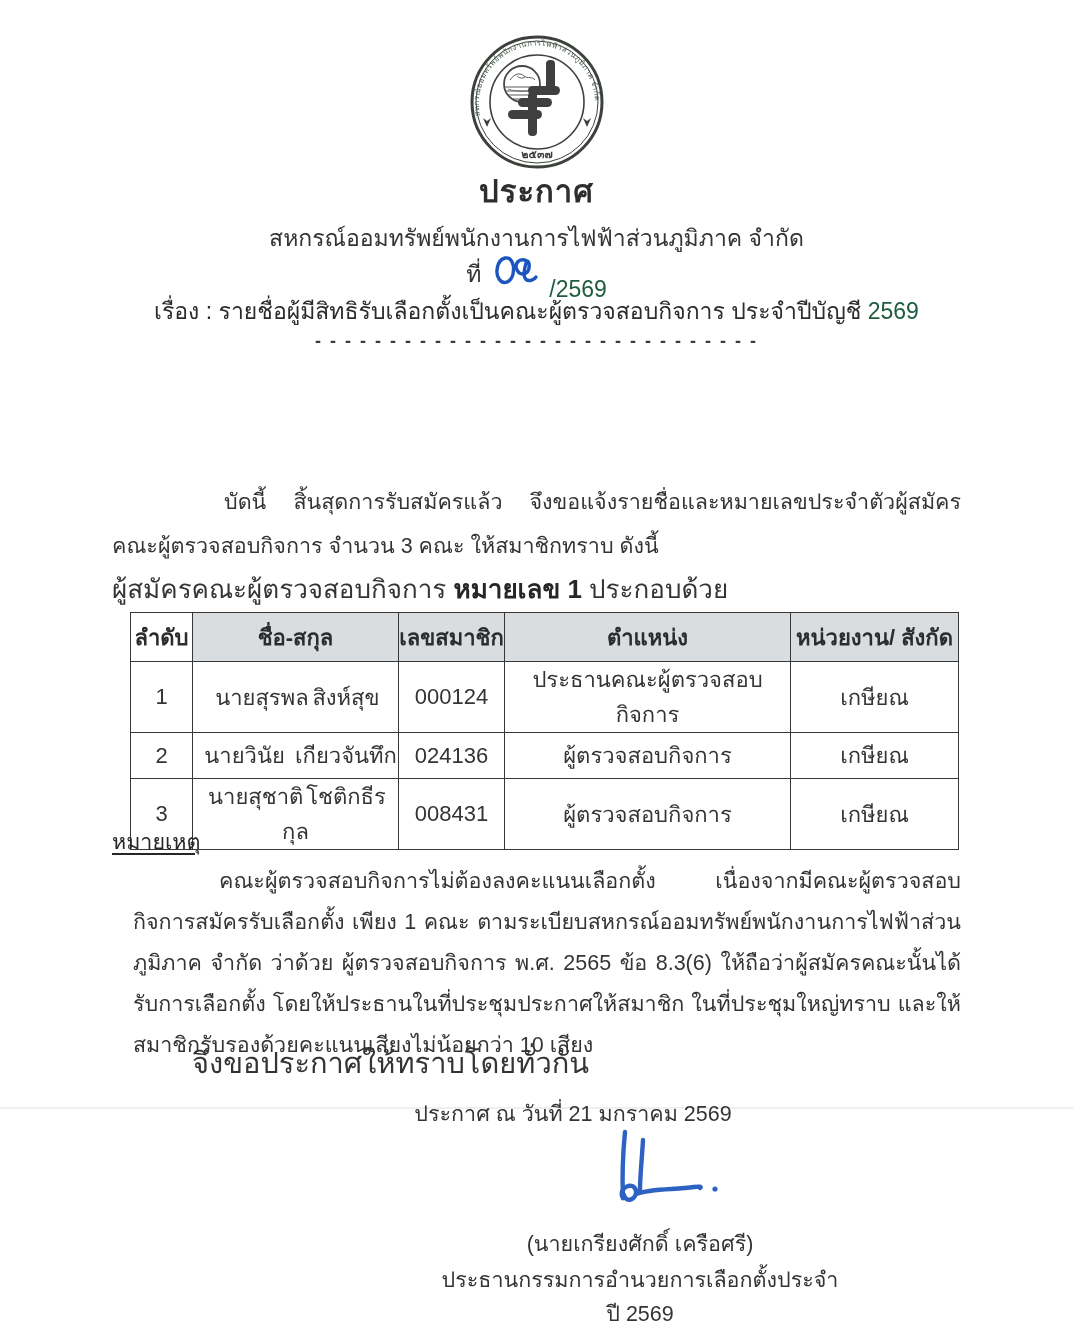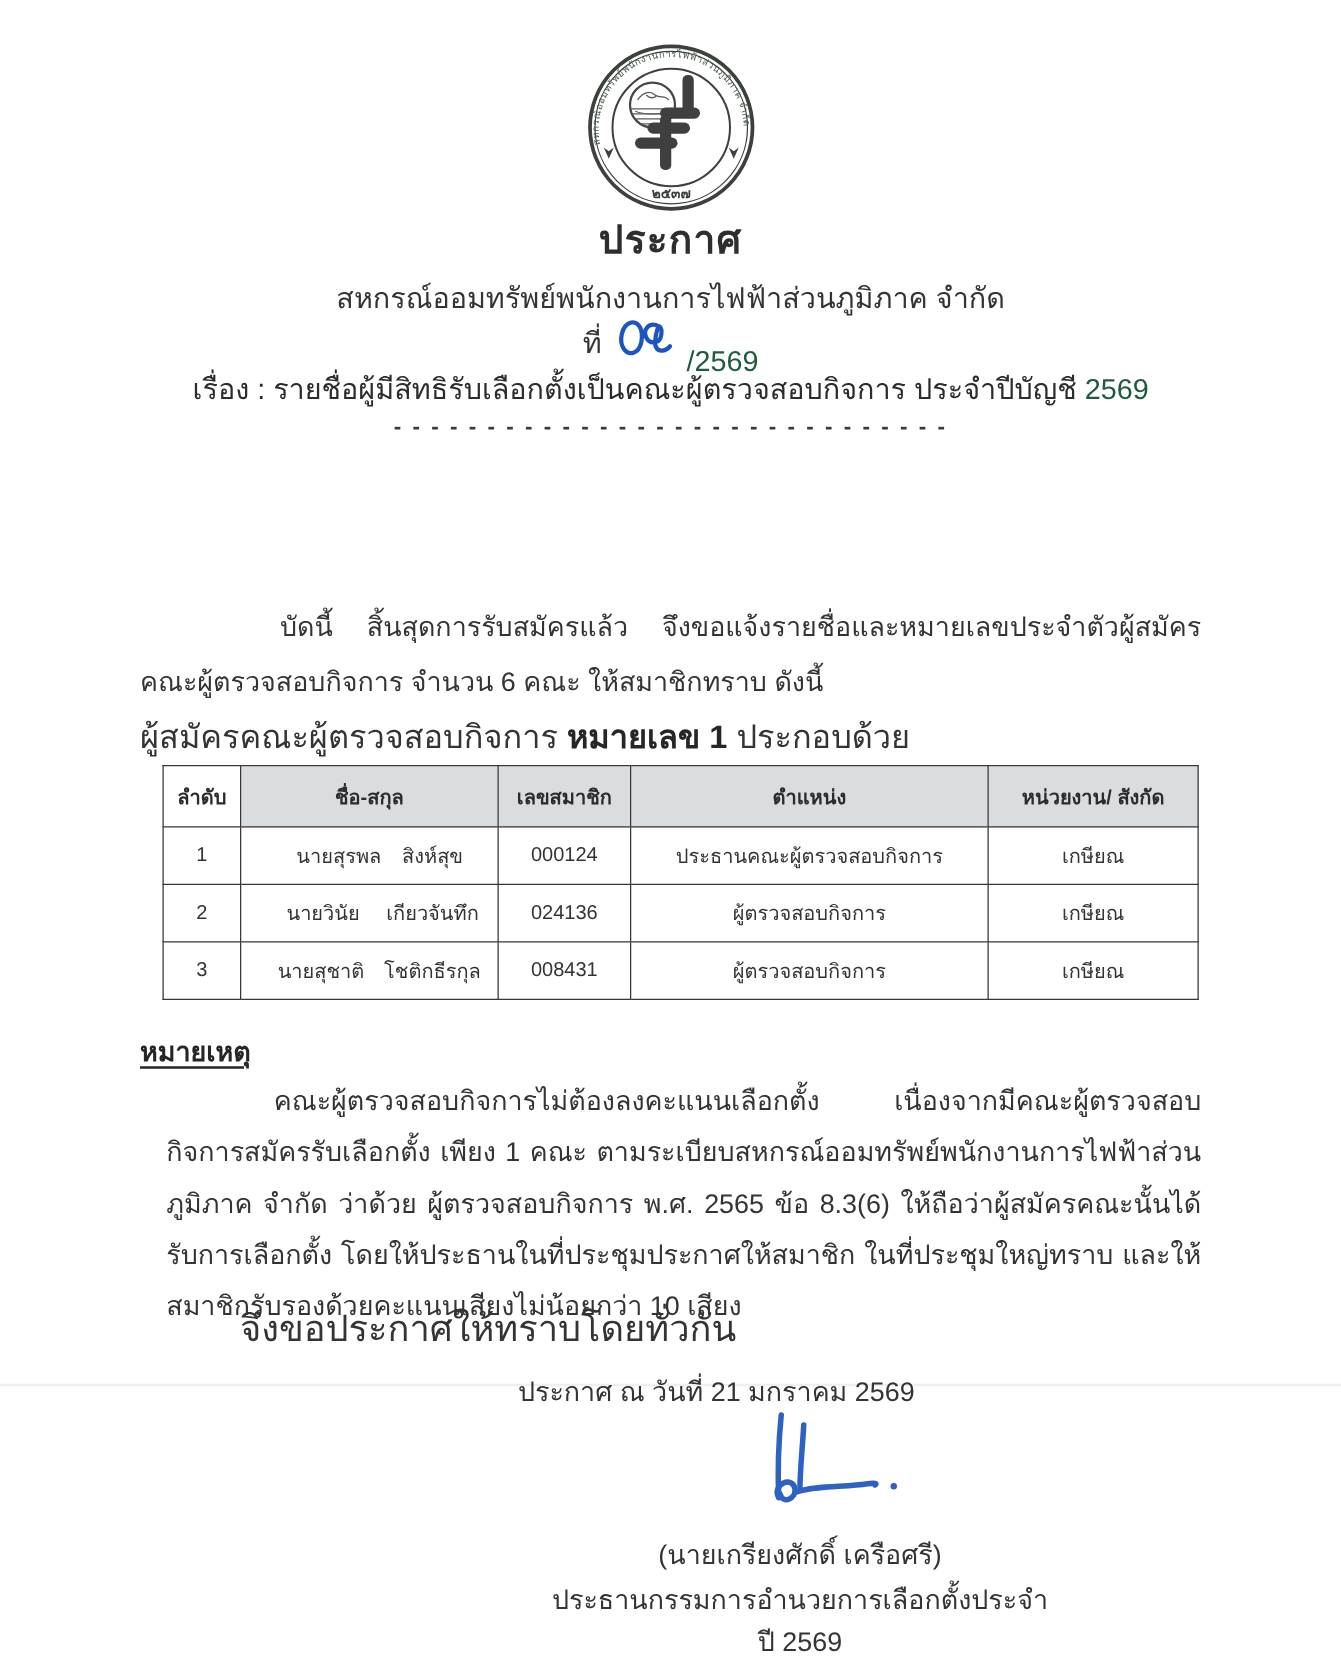--- a/index.html
+++ b/index.html
@@ -24,34 +24,34 @@
     font-size:21.5px;line-height:44px;
     text-align:justify;color:#343434;
   }
   .p1{top:360px;text-indent:112px;}
   .p2{top:480px;text-indent:112px;}
   .intro{position:absolute;left:112px;top:568px;font-size:26px;color:#343434;text-align:center;}
   .intro b{font-weight:700;color:#262626;}
   table.applicants{
     position:absolute;left:130px;top:612px;
     border-collapse:collapse;table-layout:fixed;
-    font-size:16px;color:#343434;border-radius:25px;
+    font-size:22px;color:#343434;border-radius:25px;
   }
   table.applicants th,table.applicants td{
     border:1.6px solid #373737;
     vertical-align:middle;
     padding:0;
   }
   table.applicants th{height:48px;font-weight:700;color:#2c2c2c;background:#d9dde0;}
   table.applicants th.no-bg{background:#ffffff;}
   table.applicants td{height:45px;text-align:center;}
   td.name-cell{text-align:left;padding-left:14px;}
   td.name-cell .fname{display:inline-block;width:101px;}
   td.pos-cell{text-align:left;padding-left:13px;}
-  .note-head{position:absolute;left:112px;top:824px;font-size:21.5px;font-weight:700;color:#262626;text-decoration:underline;text-underline-offset:4px;}
+  .note-head{position:absolute;left:112px;top:824px;font-size:21.5px;font-weight:400;color:#262626;text-decoration:underline;text-underline-offset:4px;}
   .note-para{top:861px;text-indent:86px;line-height:41px;margin-left:21px;}
   .closing{position:absolute;left:192px;top:1040px;font-size:29px;color:#343434;}
   .date-line{position:absolute;left:330px;width:486px;top:1096px;text-align:center;font-size:21.5px;color:#343434;}
   .sig-wrap{position:absolute;left:592px;top:1126px;width:140px;height:92px;}
   .signer-name{position:absolute;left:440px;width:400px;top:1226px;text-align:center;font-size:21.5px;color:#343434;}
   .signer-title{position:absolute;left:440px;width:400px;top:1262px;text-align:center;font-size:21.5px;color:#343434;}
   .scan-line{position:absolute;left:0;top:1107px;width:1073px;height:2px;background:#f1efec;}
   .logo-wrap{position:absolute;left:50%;margin-left:-75px;top:32px;width:150px;height:140px;}
   .ring-text{font-size:7.6px;fill:#44584a;letter-spacing:0.4px;}
   .seal-year{font-size:11px;font-weight:700;fill:#3b3f3b;}
@@ -120,21 +120,21 @@
     </span>
     <span class="doc-green">/2569</span>
   </div>
 
   <div class="center-line subject">
     <span>เรื่อง  : รายชื่อผู้มีสิทธิรับเลือกตั้งเป็นคณะผู้ตรวจสอบกิจการ ประจำปีบัญชี </span><span class="yr">2569</span>
   </div>
 
   <div class="center-line divider">- - - - - - - - - - - - - - - - - - - - - - - - - - - - - -</div>
 
-  <div class="para p2">บัดนี้ สิ้นสุดการรับสมัครแล้ว จึงขอแจ้งรายชื่อและหมายเลขประจำตัวผู้สมัครคณะผู้ตรวจสอบกิจการ จำนวน 6 คณะ ให้สมาชิกทราบ ดังนี้</div>
+  <div class="para p2">บัดนี้ สิ้นสุดการรับสมัครแล้ว จึงขอแจ้งรายชื่อและหมายเลขประจำตัวผู้สมัครคณะผู้ตรวจสอบกิจการ จำนวน 3 คณะ ให้สมาชิกทราบ ดังนี้</div>
 
   <div class="intro">
     <span>ผู้สมัครคณะผู้ตรวจสอบกิจการ </span><b>หมายเลข 1</b><span> ประกอบด้วย</span>
   </div>
 
   <table class="applicants">
     <colgroup>
       <col style="width:62px">
         <col style="width:206px">
         <col style="width:106px">

